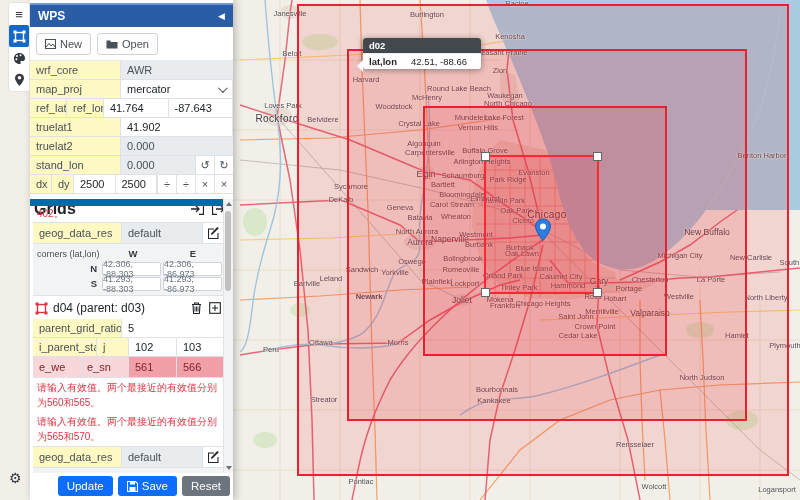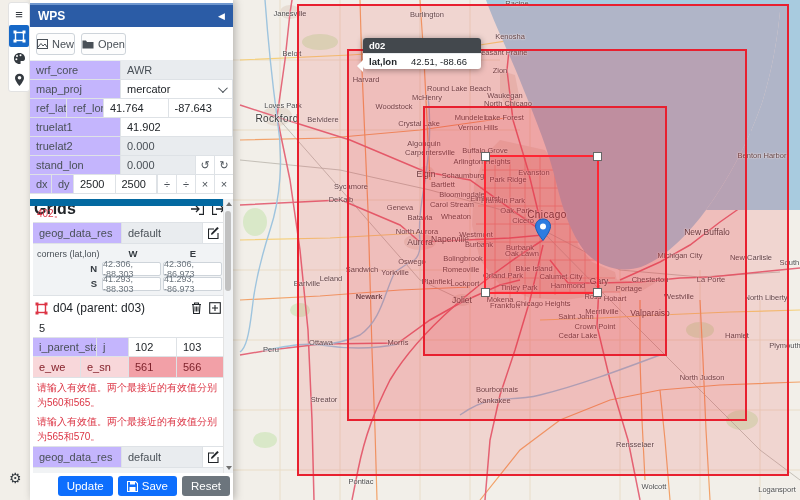--- a/index.html
+++ b/index.html
@@ -39,23 +39,23 @@
   #gear-fab{position:absolute;left:9px;top:471px;z-index:12;font-size:14px;color:#343a40;
             background:transparent;line-height:1;}
   
   #panel{position:absolute;left:30px;top:0;width:203px;height:500px;z-index:10;background:#fff;
          box-shadow:2px 0 8px rgba(0,0,0,.25);font-size:11px;color:#212529;}
   #panel-header{height:22px;margin-top:3px;background:#2b5ca6;border-top:2px solid #6f97cf;
          color:#fff;display:flex;align-items:center;padding:0 8px;font-weight:bold;font-size:12px;}
   #panel-header .collapse{margin-left:auto;font-size:9px;}
   #toolbar{display:flex;gap:6px;padding:6px 6px 5px 6px;border-bottom:1px solid #e9ecef;}
   .tbtn{display:flex;align-items:center;gap:4px;border:1px solid #ced4da;border-radius:3px;
-        background:#fdfdfd;color:#495057;padding:2px 0;font-size:11px;height:16px;}
+        background:#fdfdfd;color:#495057;padding:2px 8px;font-size:11px;height:16px;}
   .frow{display:flex;align-items:stretch;border-bottom:1px solid #dee2e6;height:18px;font-size:11px;}
-  .fl{background:#c4b5fd;color:#495057;display:flex;align-items:center;padding-left:6px;
+  .fl{background:#fef9c3;color:#495057;display:flex;align-items:center;padding-left:6px;
       border-right:1px solid #dee2e6;overflow:hidden;white-space:nowrap;}
   .fv{display:flex;align-items:center;padding-left:6px;overflow:hidden;white-space:nowrap;}
   .fv.ro{background:#e9ecef;color:#495057;}
   .fv.input{background:#fff;color:#212529;border-right:1px solid #dee2e6;}
   .sq{width:18px;border-left:1px solid #dee2e6;display:flex;align-items:center;justify-content:center;
       color:#495057;font-size:11px;background:#fff;flex:none;}
   .chev{margin-left:auto;margin-right:7px;width:6px;height:6px;border-right:1.4px solid #495057;
         border-bottom:1.4px solid #495057;transform:rotate(45deg) translateY(-2px);}
   #grids-head{display:flex;align-items:center;padding:6px 8px 3px 4px;}
   #grids-head .gtitle{font-size:16px;font-weight:bold;color:#212529;}
@@ -500,20 +500,21 @@
           <path d="M1,2.5 H10 M3.5,2.5 V1 H7.5 V2.5 M2,2.5 L2.6,11.5 H8.4 L9,2.5" fill="none" stroke="#212529" stroke-width="1.1"></path>
           <path d="M4,4.5 V9.5 M5.5,4.5 V9.5 M7,4.5 V9.5" stroke="#212529" stroke-width="0.9"></path>
         </svg>
         <svg width="12" height="12" viewBox="0 0 12 12">
           <rect x="0.7" y="0.7" width="10.6" height="10.6" fill="none" stroke="#212529" stroke-width="1.1"></rect>
           <path d="M6,3 V9 M3,6 H9" stroke="#212529" stroke-width="1.1"></path>
         </svg>
       </span>
     </div>
     <div class="frow">
+      <div class="fl" style="width:82px">parent_grid_ratio</div>
       <div class="fv input" style="flex:1">5</div>
     </div>
     <div class="frow">
       <div class="fl" style="width:57px">i_parent_sta</div>
       <div class="fl" style="width:25px">j</div>
       <div class="fv input" style="flex:1">102</div>
       <div class="fv input" style="flex:1">103</div>
     </div>
     <div class="frow" style="height:20px">
       <div class="fl err-lbl" style="width:41px">e_we</div>

